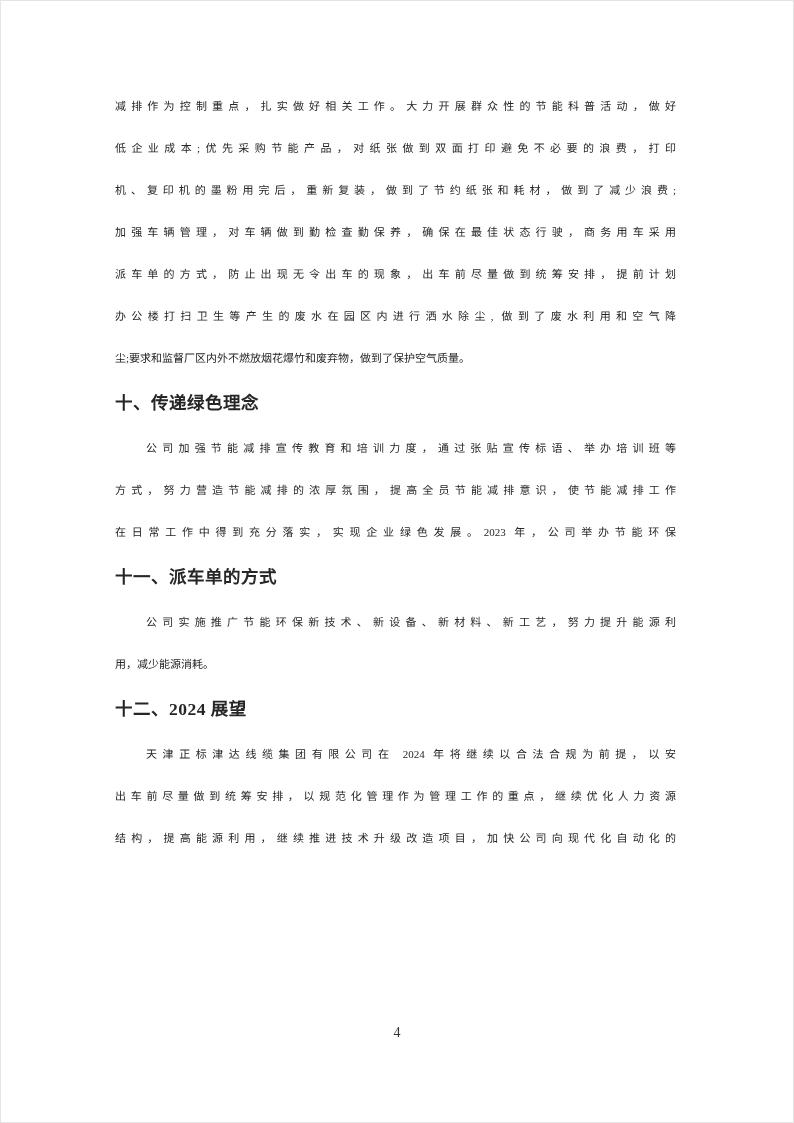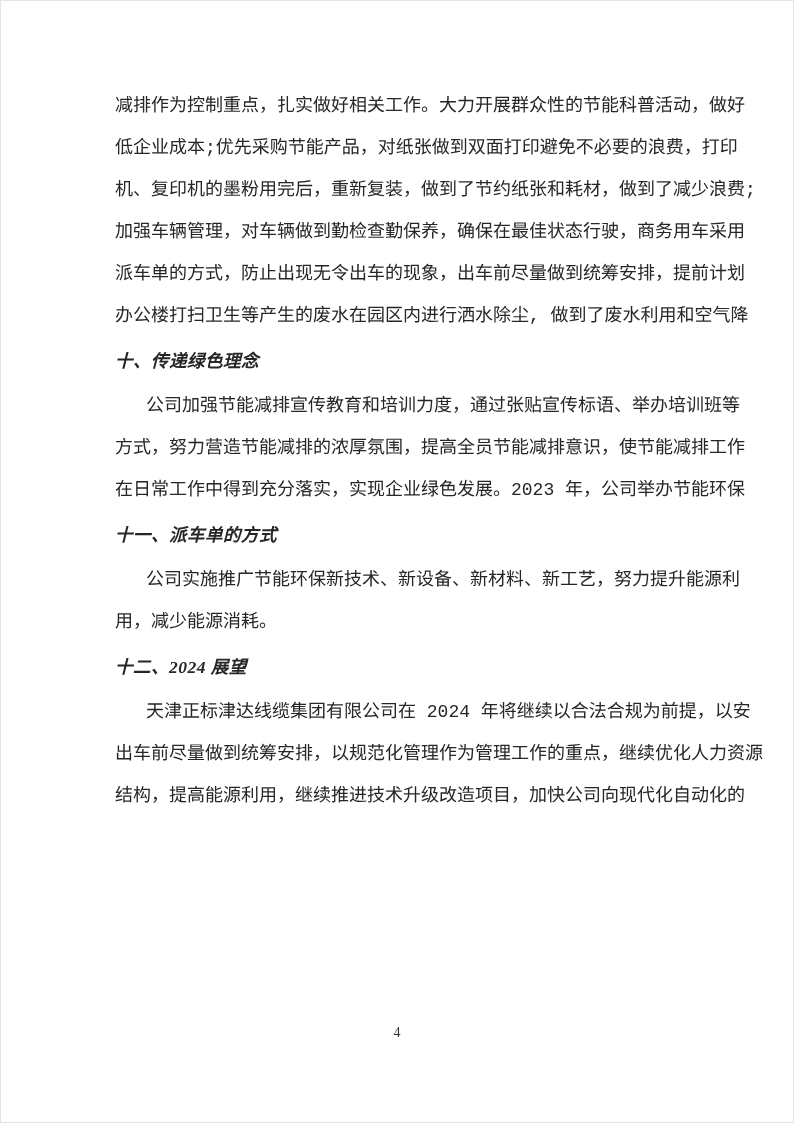--- a/index.html
+++ b/index.html
@@ -19,43 +19,41 @@
   }
   .text-area {
     position: absolute;
     left: 115px;
     top: 85px;
     width: 561px;
   }
   .bodyline {
     height: 42px;
     line-height: 42px;
-    font-size: 18px;
+    font-size: 11px;
     white-space: nowrap;
     text-align: justify;
     text-align-last: justify;
     overflow: visible;
-    font-family: Liberation Mono, monospace;
   }
   .bodyline.last {
     text-align: left;
     text-align-last: left;
   }
   .bodyline.indent {
     text-indent: 31px;
   }
   .heading {
     height: 48px;
     line-height: 48px;
     font-size: 17.5px;
     font-weight: bold;
     margin: 0;
     text-align: left;
     letter-spacing: 0.5px;
-    font-style: italic;
   }
   .page-number {
     position: absolute;
     top: 1022px;
     left: 0;
     width: 100%;
     height: 22px;
     line-height: 22px;
     text-align: center;
     font-size: 14px;
@@ -68,20 +66,21 @@
 <div class="page">
   <div class="text-area">
 
     <div>
       <div class="bodyline">减排作为控制重点，扎实做好相关工作。大力开展群众性的节能科普活动，做好</div>
       <div class="bodyline">低企业成本;优先采购节能产品，对纸张做到双面打印避免不必要的浪费，打印</div>
       <div class="bodyline">机、复印机的墨粉用完后，重新复装，做到了节约纸张和耗材，做到了减少浪费;</div>
       <div class="bodyline">加强车辆管理，对车辆做到勤检查勤保养，确保在最佳状态行驶，商务用车采用</div>
       <div class="bodyline">派车单的方式，防止出现无令出车的现象，出车前尽量做到统筹安排，提前计划</div>
       <div class="bodyline">办公楼打扫卫生等产生的废水在园区内进行洒水除尘, 做到了废水利用和空气降</div>
+      <div class="bodyline last">尘;要求和监督厂区内外不燃放烟花爆竹和废弃物，做到了保护空气质量。</div>
     </div>
 
     <h2 class="heading">十、传递绿色理念</h2>
 
     <div>
       <div class="bodyline indent">公司加强节能减排宣传教育和培训力度，通过张贴宣传标语、举办培训班等</div>
       <div class="bodyline">方式，努力营造节能减排的浓厚氛围，提高全员节能减排意识，使节能减排工作</div>
       <div class="bodyline">在日常工作中得到充分落实，实现企业绿色发展。2023 年，公司举办节能环保</div>
     </div>
 

